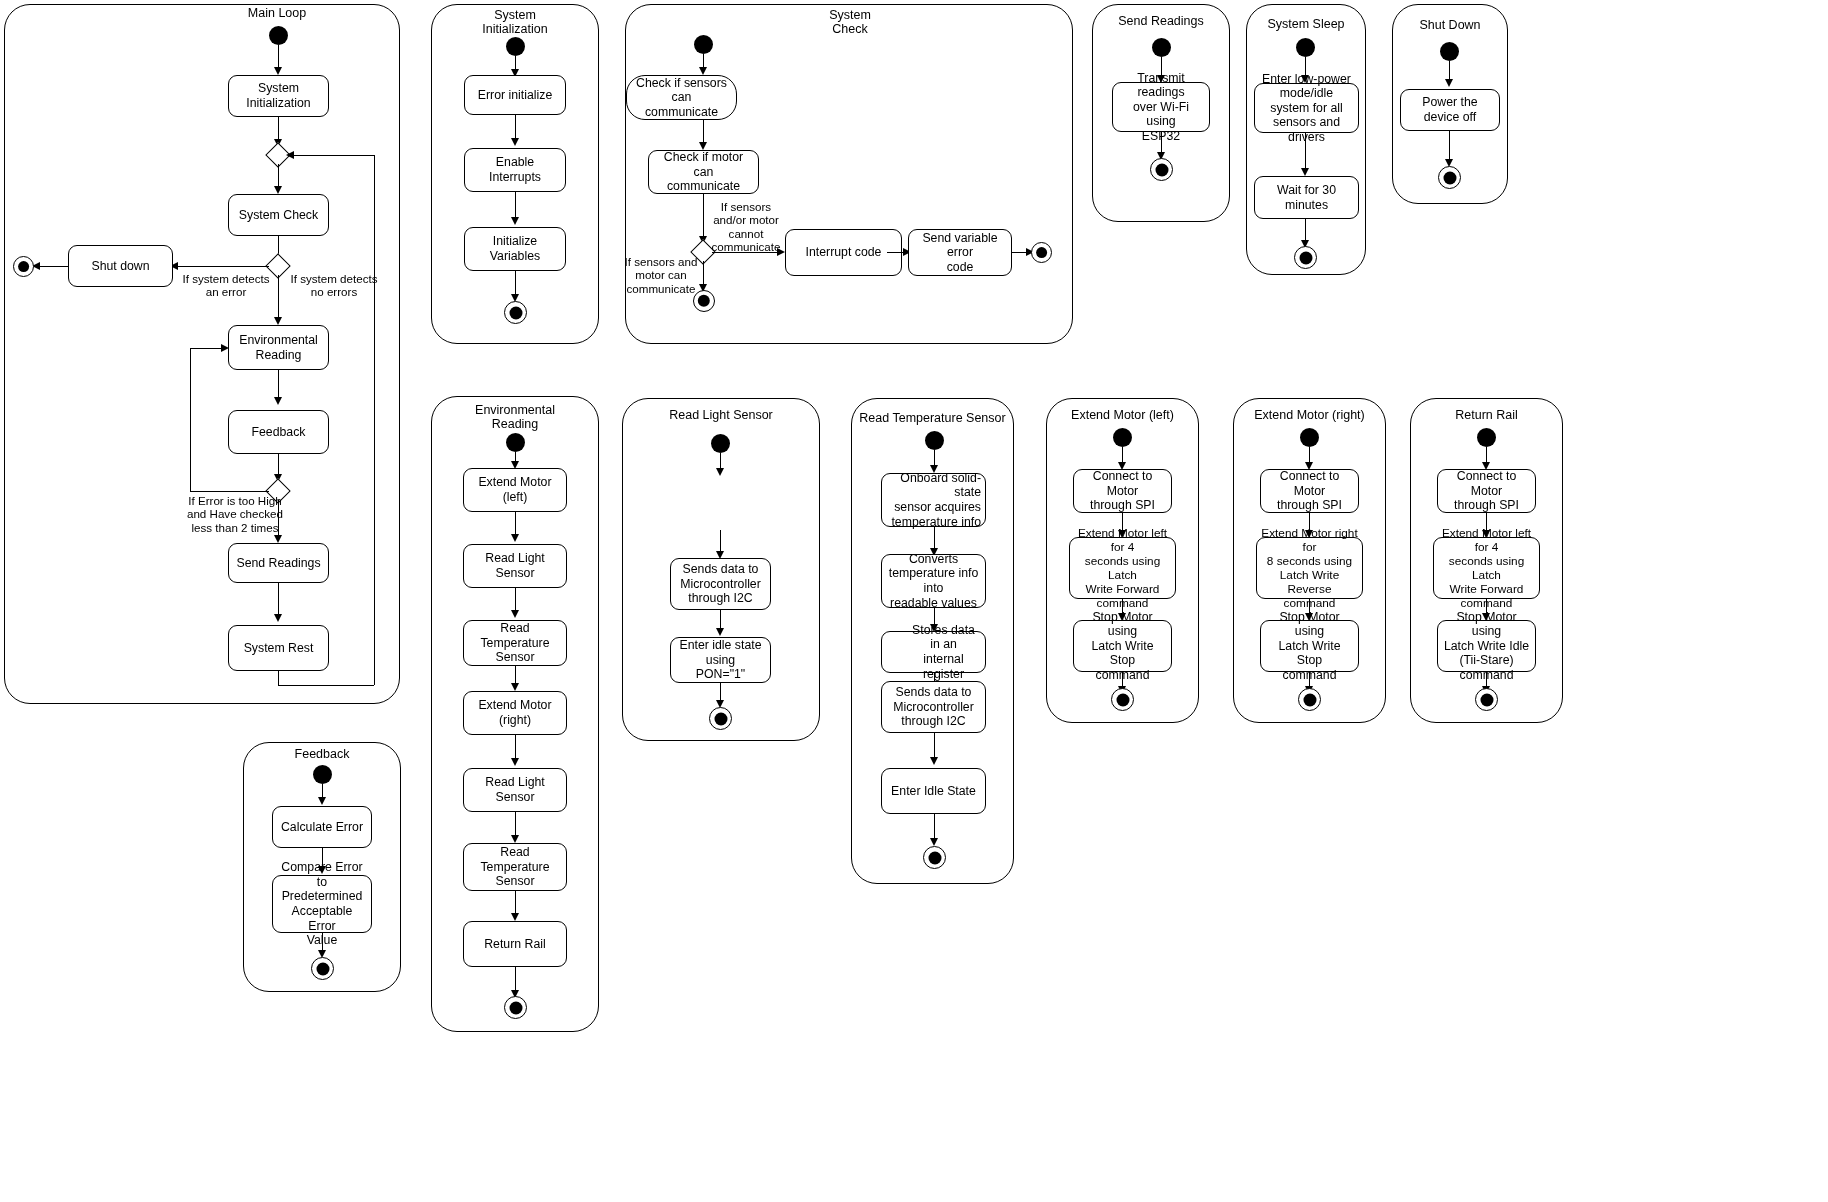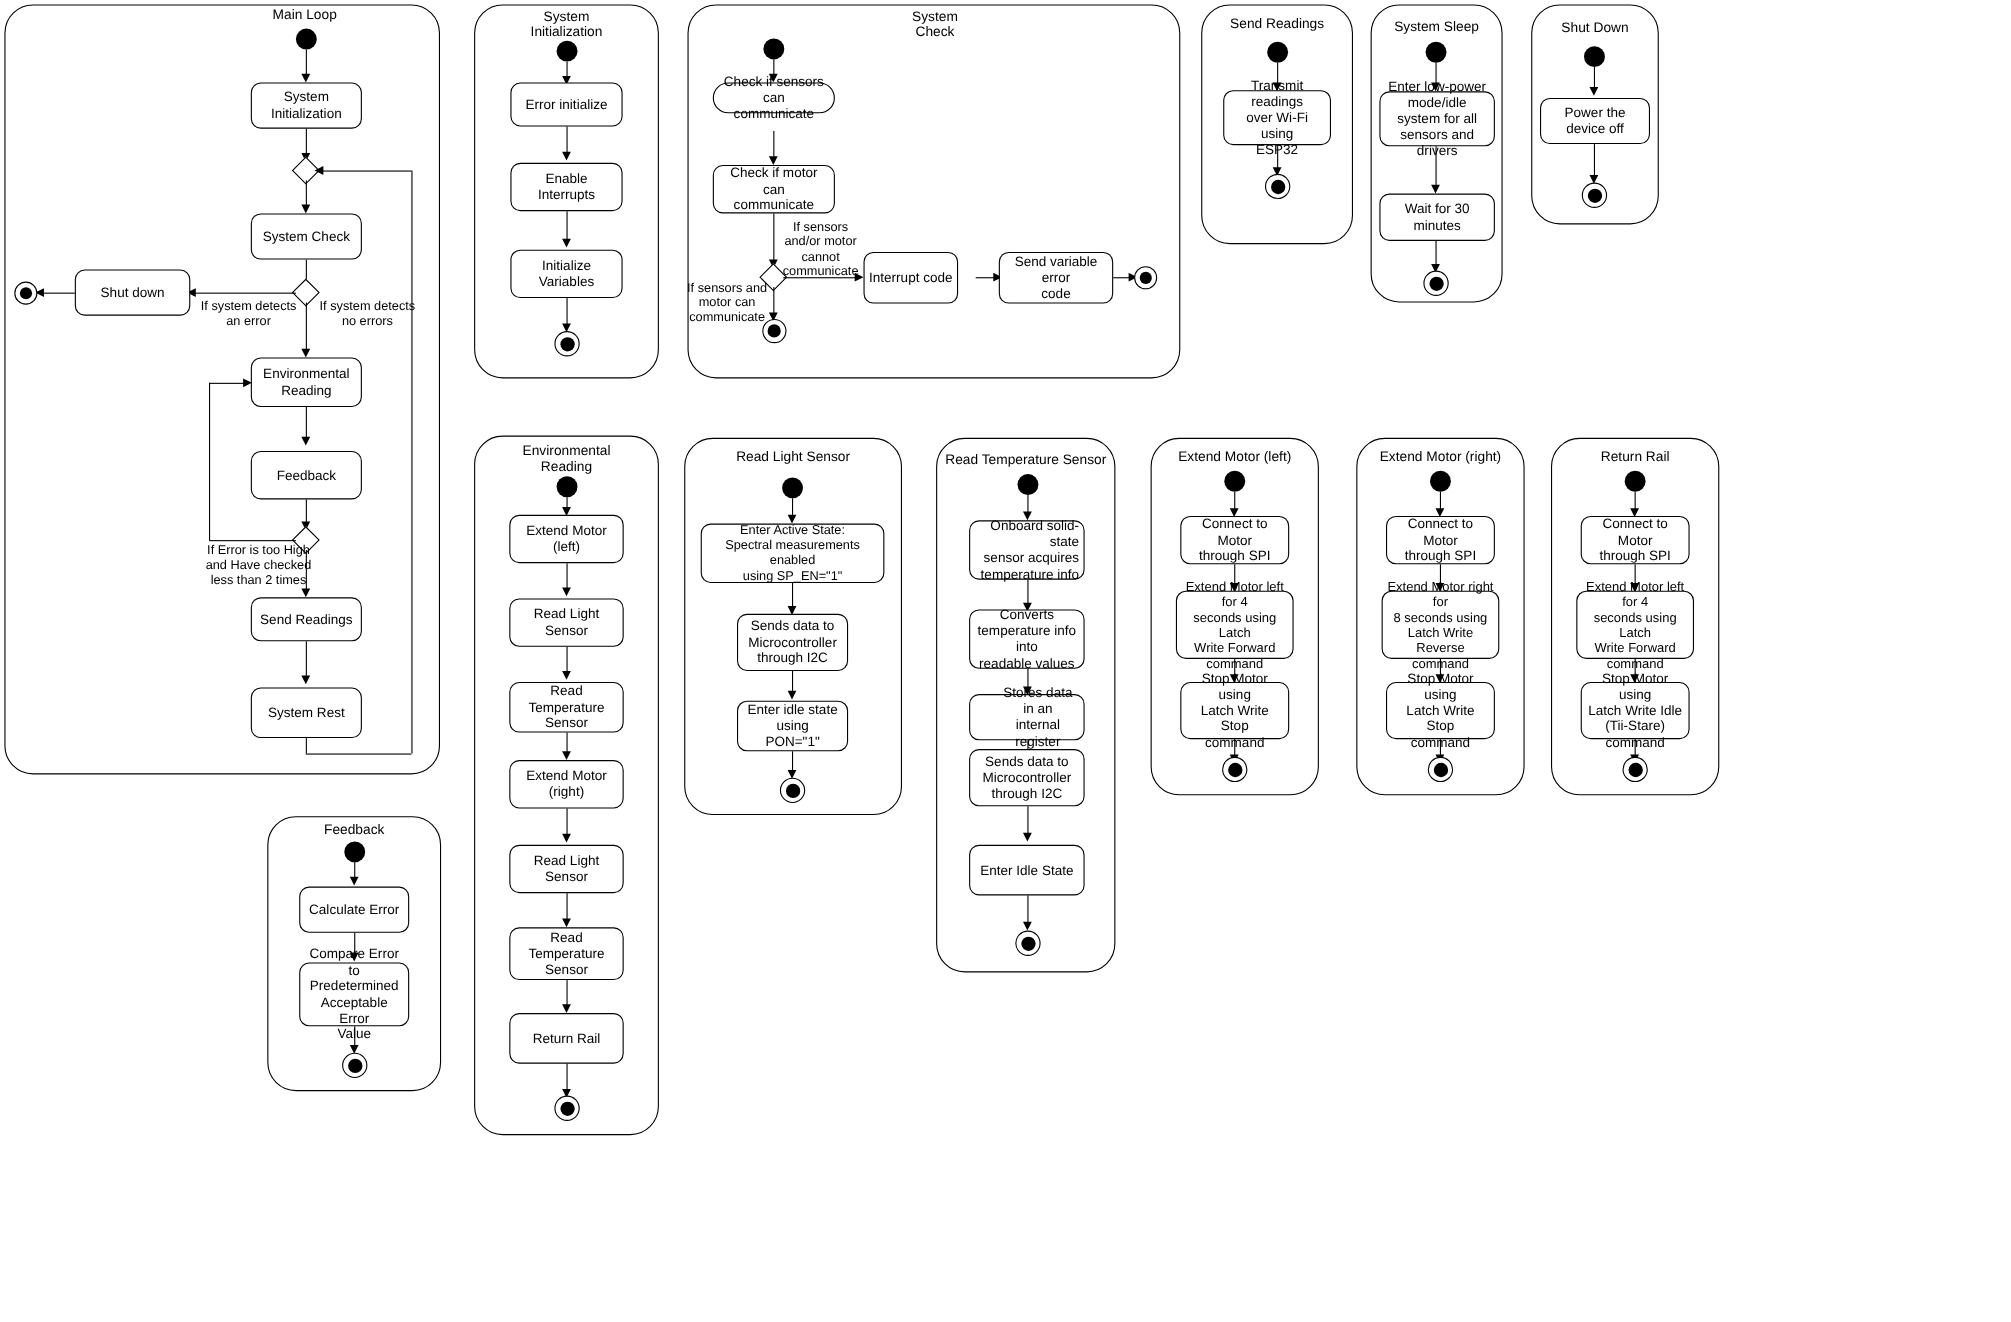--- a/index.html
+++ b/index.html
@@ -121,41 +121,41 @@
   <div class="arrow-d" style="left:511px;top:294px;"></div>
   <div class="final" style="left:504px;top:301px;width:23px;height:23px;"></div>
 
   <div class="frame" style="left:625px;top:4px;width:448px;height:340px;"></div>
   <div class="frame-title" style="left:790px;top:8px;width:120px;">System
 Check</div>
 
   <div class="initial" style="left:694px;top:35px;width:19px;height:19px;"></div>
   <div class="vline" style="left:703px;top:54px;height:16px;"></div>
   <div class="arrow-d" style="left:699px;top:67px;"></div>
-  <div class="node" style="left:648px;top:75px;width:111px;height:28px;border-radius:19px;">Check if sensors can
+  <div class="node" style="left:626px;top:75px;width:111px;height:45px;border-radius:19px;">Check if sensors can
 communicate</div>
   <div class="vline" style="left:703px;top:119px;height:26px;"></div>
   <div class="arrow-d" style="left:699px;top:142px;"></div>
   <div class="node" style="left:648px;top:150px;width:111px;height:44px;">Check if motor can
 communicate</div>
   <div class="vline" style="left:703px;top:194px;height:48px;"></div>
   <div class="arrow-d" style="left:699px;top:236px;"></div>
   <div class="diamond" style="left:694px;top:243px;width:18px;height:18px;"></div>
 
   <div class="edge-label" style="left:700px;top:200px;width:92px;">If sensors
 and/or motor
 cannot
 communicate</div>
   <div class="edge-label" style="left:613px;top:255px;width:96px;">If sensors and
 motor can
 communicate</div>
 
   <div class="hline" style="left:712px;top:252px;width:68px;"></div>
   <div class="arrow-r" style="left:777px;top:248px;"></div>
-  <div class="node" style="left:785px;top:229px;width:86px;height:47px;">Interrupt code</div>
+  <div class="node" style="left:785px;top:229px;width:117px;height:47px;">Interrupt code</div>
   <div class="hline" style="left:887px;top:252px;width:19px;"></div>
   <div class="arrow-r" style="left:903px;top:248px;"></div>
   <div class="node" style="left:908px;top:229px;width:104px;height:47px;">Send variable error
 code</div>
   <div class="hline" style="left:1012px;top:252px;width:17px;"></div>
   <div class="arrow-r" style="left:1026px;top:248px;"></div>
   <div class="final" style="left:1031px;top:242px;width:21px;height:21px;"></div>
 
   <div class="vline" style="left:703px;top:261px;height:28px;"></div>
   <div class="arrow-d" style="left:699px;top:284px;"></div>
@@ -249,23 +249,20 @@
   <div class="vline" style="left:515px;top:967px;height:26px;"></div>
   <div class="arrow-d" style="left:511px;top:990px;"></div>
   <div class="final" style="left:504px;top:996px;width:23px;height:23px;"></div>
 
   <div class="frame" style="left:622px;top:398px;width:198px;height:343px;"></div>
   <div class="frame-title" style="left:622px;top:408px;width:198px;">Read Light Sensor</div>
 
   <div class="initial" style="left:711px;top:434px;width:19px;height:19px;"></div>
   <div class="vline" style="left:720px;top:453px;height:18px;"></div>
   <div class="arrow-d" style="left:716px;top:468px;"></div>
-  <div class="node" style="left:637px;top:476px;width:167px;height:54px;font-size:11.6px;line-height:13.8px;">Enter Active State:
-Spectral measurements enabled
-using SP_EN="1"</div>
   <div class="vline" style="left:720px;top:530px;height:24px;"></div>
   <div class="arrow-d" style="left:716px;top:551px;"></div>
   <div class="node" style="left:670px;top:558px;width:101px;height:52px;">Sends data to
 Microcontroller
 through I2C</div>
   <div class="vline" style="left:720px;top:610px;height:22px;"></div>
   <div class="arrow-d" style="left:716px;top:628px;"></div>
   <div class="node" style="left:670px;top:637px;width:101px;height:46px;">Enter idle state using
 PON="1"</div>
   <div class="vline" style="left:720px;top:683px;height:22px;"></div>

